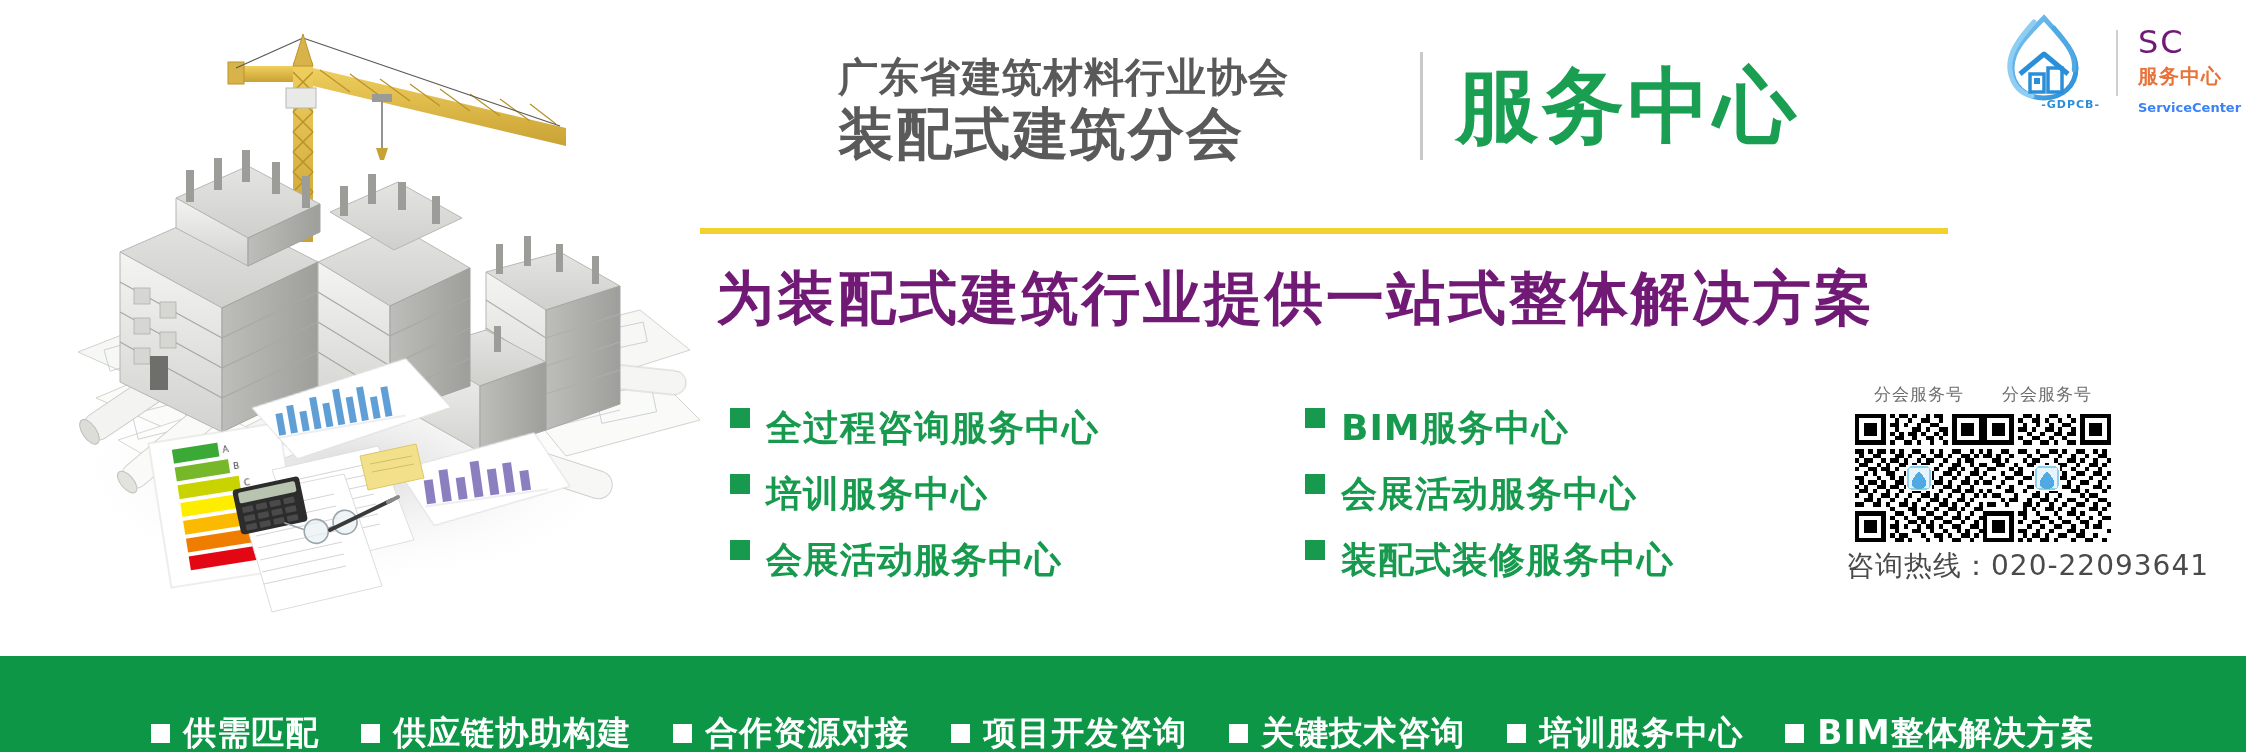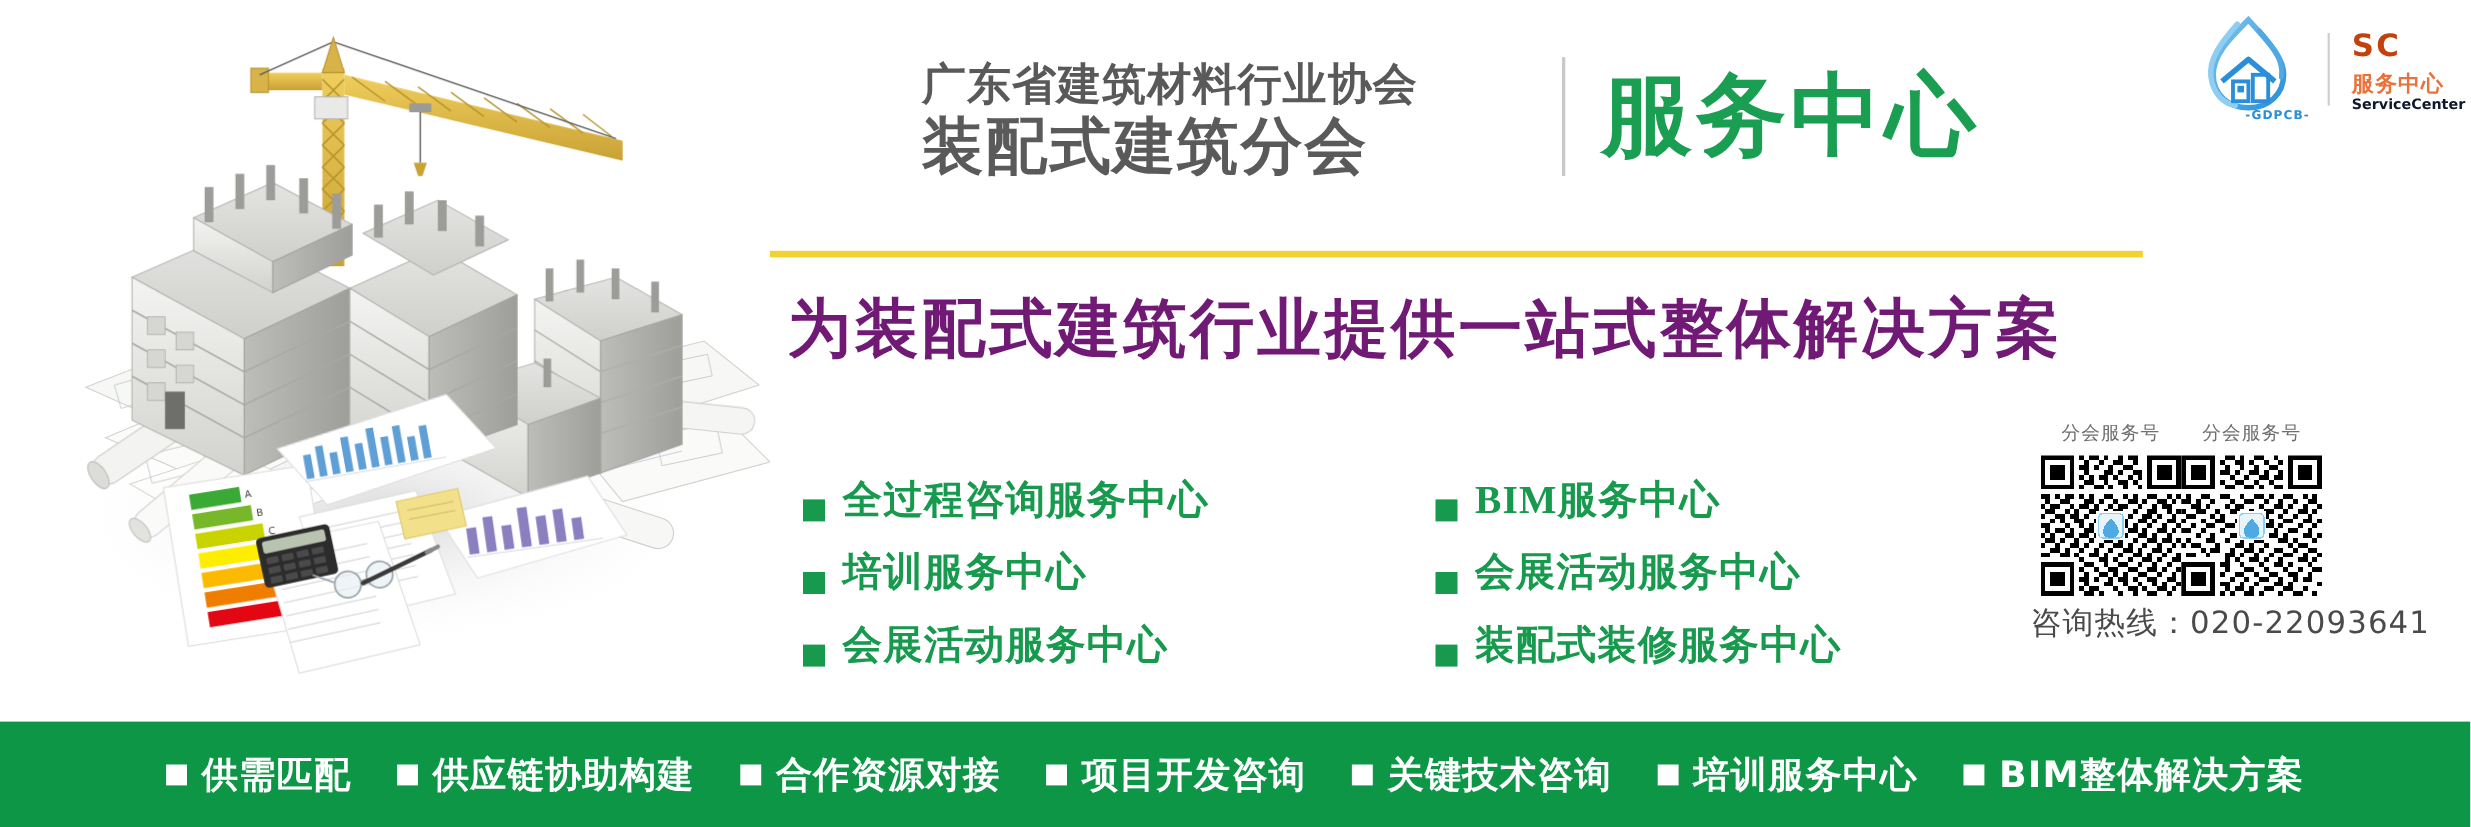--- a/index.html
+++ b/index.html
@@ -53,23 +53,22 @@
     position:absolute;left:716px;top:262px;
     font-size:58px;line-height:72px;color:#701a75;
     font-weight:800;letter-spacing:3px;white-space:nowrap;
   }
 
   
   .svc-col{position:absolute;}
   .svc-col.left{left:730px;top:408px;}
   .svc-col.right{left:1305px;top:408px;}
   .svc-item{
-    display:flex;align-items:flex-end;
+    display:flex;align-items:flex-start;
     height:66px;
-    font-family:Liberation Serif, serif;
   }
   .svc-bullet{
     width:20px;height:20px;background:#179a4e;
     margin-right:16px;flex:0 0 auto;
   }
   .svc-label{
     font-size:36px;line-height:40px;color:#179a4e;
     font-weight:700;letter-spacing:1px;white-space:nowrap;
   }
 
@@ -78,30 +77,30 @@
     position:absolute;left:1990px;top:12px;
     width:246px;height:100px;
   }
   .logo-mark{position:absolute;left:0;top:0;width:112px;height:100px;}
   .logo-divider{
     position:absolute;left:126px;top:18px;width:2px;height:66px;
     background:#cfcfcf;
   }
   .logo-text{position:absolute;left:148px;top:8px;}
   .logo-sc{
-    font-size:28px;line-height:44px;color:#c2410c;
-    font-weight:700;letter-spacing:2px;
+    font-size:32px;line-height:44px;color:#701a75;
+    font-weight:400;letter-spacing:2px;
   }
   .logo-cn{
     font-size:20px;line-height:24px;color:#e8733a;
     font-weight:700;letter-spacing:1px;
   }
   .logo-en{
-    font-size:13px;line-height:15px;color:#0f172a;
-    font-weight:700;letter-spacing:0px;
+    font-size:13px;line-height:15px;color:#3b82f6;
+    font-weight:700;letter-spacing:0px;margin-top:12px;
   }
   .logo-gdpcb{
     position:absolute;left:6px;top:86px;width:104px;
     text-align:right;font-size:11px;color:#2a8fd8;
     font-weight:700;letter-spacing:1px;
   }
 
   
   .qr-zone{position:absolute;left:1855px;top:382px;width:350px;}
   .qr-row{display:flex;}
@@ -115,21 +114,21 @@
   .hotline{
     position:absolute;left:1846px;top:548px;
     font-size:28px;line-height:36px;color:#4a4a4a;
     letter-spacing:1px;white-space:nowrap;
   }
 
   
   .footer{
     position:absolute;left:0;bottom:0;width:2246px;height:96px;
     background:#0d9646;
-    display:flex;align-items:center;justify-content:center;
+    display:flex;align-items:flex-end;justify-content:center;
     gap:42px;
   }
   .foot-item{display:flex;align-items:center;}
   .foot-bullet{
     width:19px;height:19px;background:#ffffff;
     margin-right:13px;flex:0 0 auto;
   }
   .foot-label{
     font-size:33px;line-height:38px;color:#ffffff;
     font-weight:600;letter-spacing:1px;white-space:nowrap;

